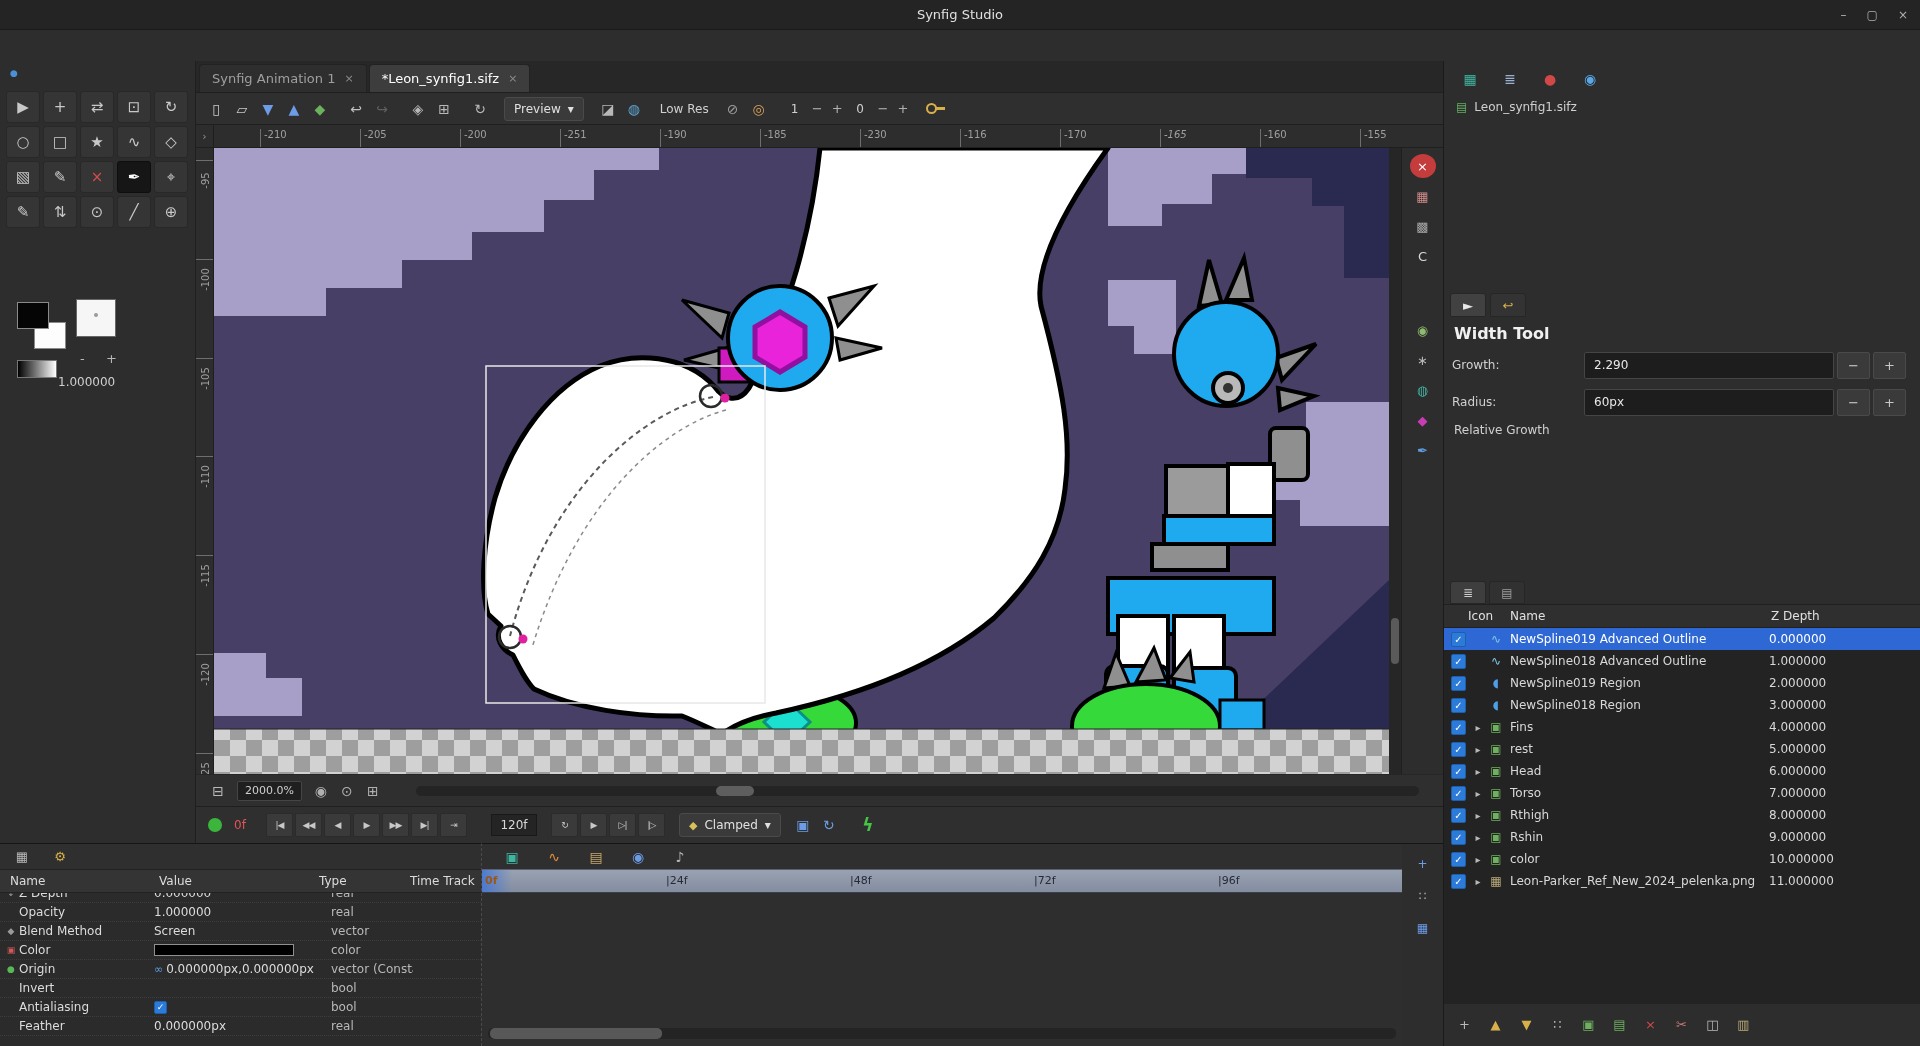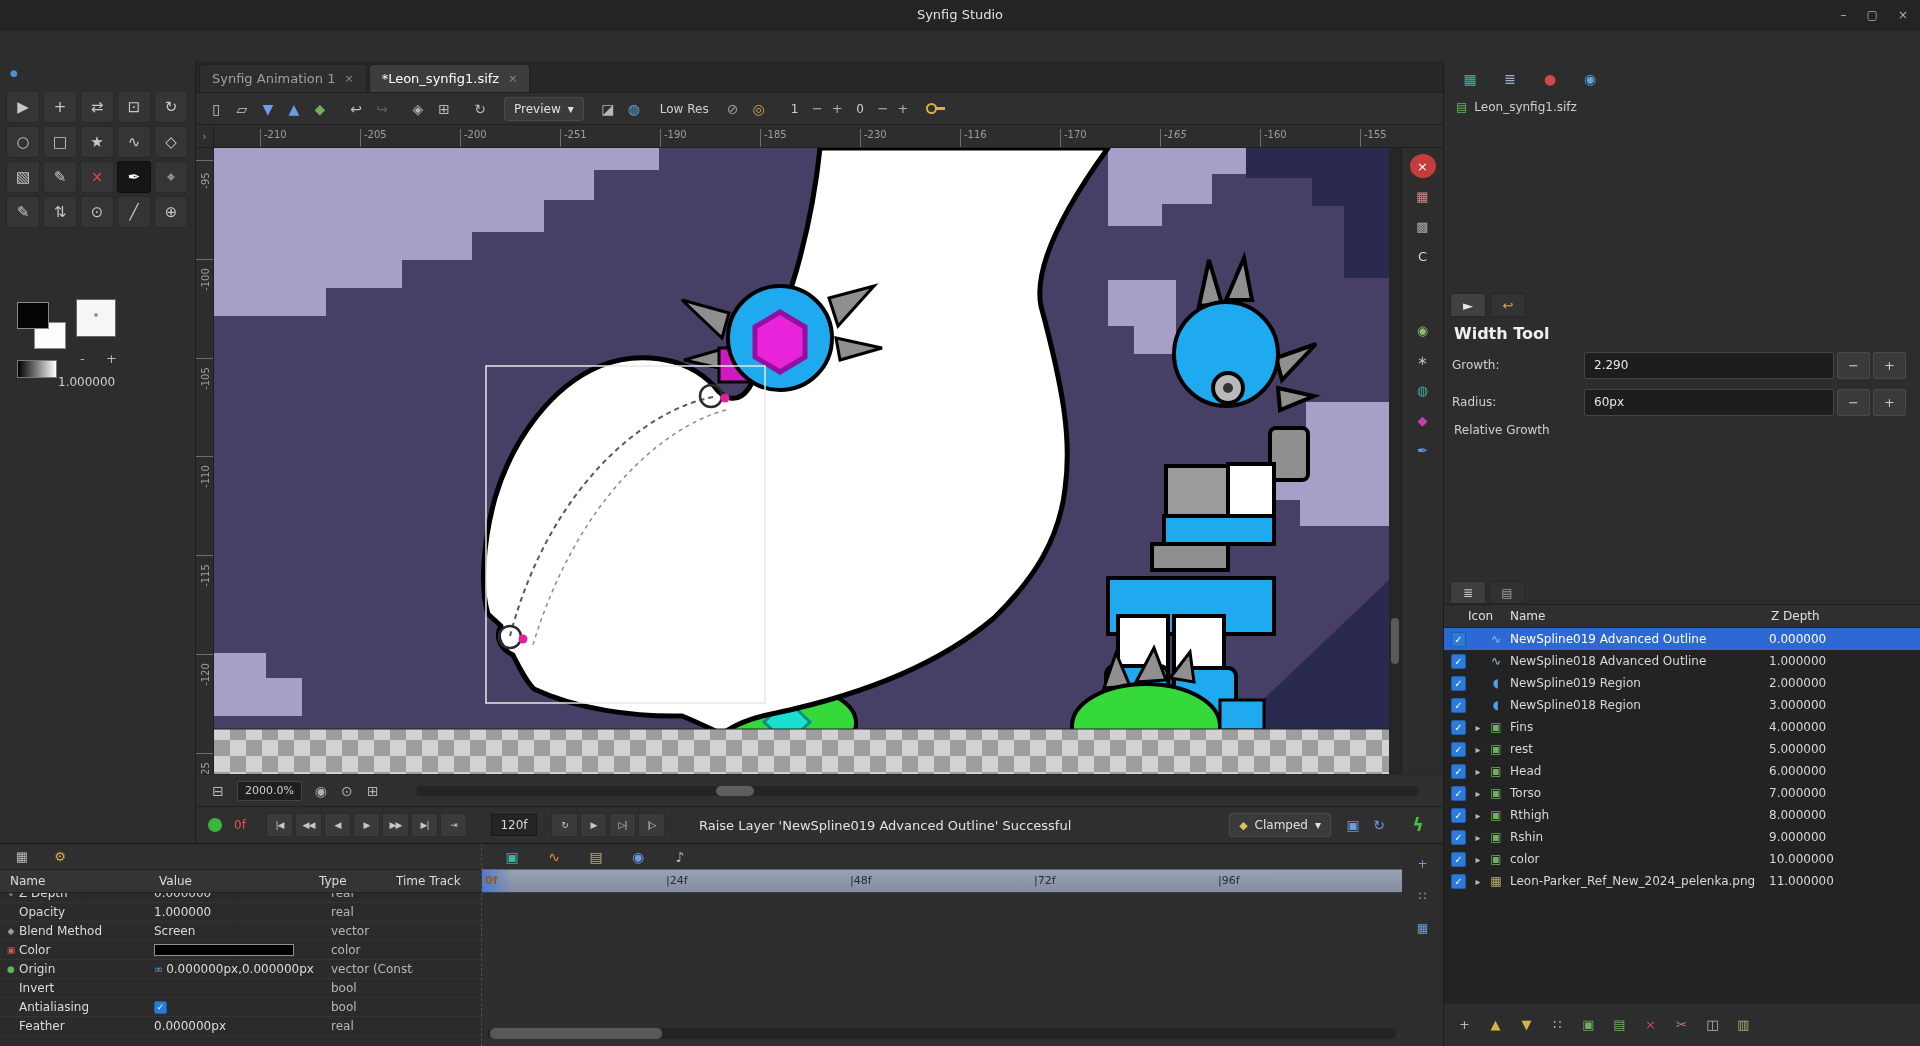--- a/index.html
+++ b/index.html
@@ -112,21 +112,21 @@
 .lz{flex:1;padding-left:6px}
 #lp-bottom{position:absolute;bottom:8px;left:10px;right:8px;height:28px;display:flex;align-items:center;gap:10px}
 #lp-bottom .icon-btn{min-width:21px;height:22px;font-size:13px}
 
 
 #params-panel{position:absolute;left:0;top:843px;width:481px;height:203px;background:#2b2b2b;border-top:1px solid #151515}
 #pp-toolbar{height:25px;display:flex;align-items:center;gap:14px;padding-left:10px;background:#2f2f2f}
 #pp-toolbar .icon-btn{height:22px;font-size:13px}
 #pp-headers{position:relative;height:24px;background:#343434;border-top:1px solid #222;border-bottom:1px solid #222;font-size:12px;color:#dcdcdc}
 .ph{position:absolute;top:4px}
-.ph0{left:10px}.ph1{left:159px}.ph2{left:319px}.ph3{left:396px}
+.ph0{left:10px}.ph1{left:159px}.ph2{left:319px}.ph3{left:410px}
 #pp-rows-wrap{position:absolute;top:49px;left:0;right:0;bottom:0;overflow:hidden}
 #param-rows{margin-top:-9px}
 .prow{display:flex;align-items:center;height:19px;font-size:12px;border-bottom:1px dotted #3d3d3d}
 .pc{display:flex;align-items:center;height:100%}
 .pname{width:154px}
 .picon{width:16px;text-align:center;font-size:9px;margin-left:3px}
 .ptxt{color:#dcdcdc;white-space:nowrap}
 .pvalue{width:177px;overflow:hidden}
 .ptype{width:82px;color:#b8b8b8;overflow:hidden;white-space:nowrap}
 .pttrack{flex:1}
@@ -418,21 +418,20 @@
           <span class="sb-btn">▶|</span>
           <span class="sb-btn">⇥</span>
         </span>
       <span id="end-time">120f</span>
       <span class="ct-group" id="loop-group">
           <span class="sb-btn">↻</span>
           <span class="sb-btn">▶</span>
           <span class="sb-btn">▷|</span>
           <span class="sb-btn">|▷</span>
         </span>
-      <span id="status-message">Raise Layer 'NewSpline019 Advanced Outline' Successful</span>
       <span id="interp-dd">
         <span id="interp-icon">◆</span>
         <span>Clamped</span>
         <span>▾</span>
       </span>
       <span class="ct-group" id="sb-right-icons">
           <span class="icon-btn" style="color: rgb(109, 156, 230);">▣</span>
           <span class="icon-btn" style="color: rgb(109, 156, 230);">↻</span>
         </span>
       <span id="animate-icon">ϟ</span>

